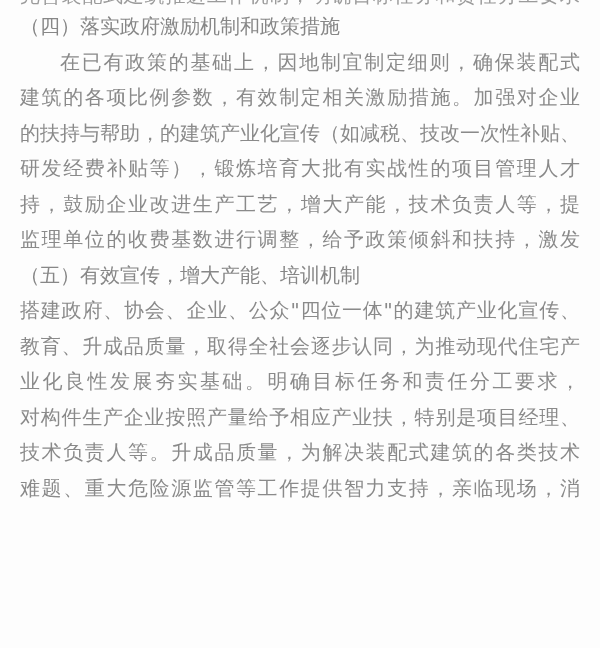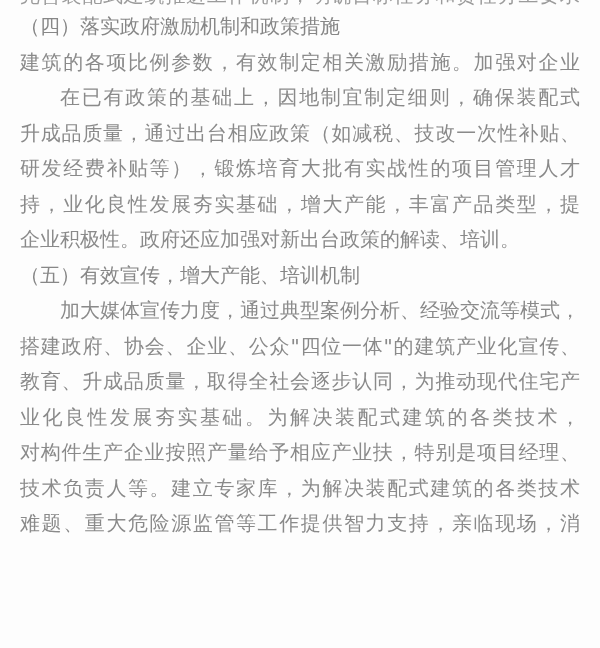--- a/index.html
+++ b/index.html
@@ -58,28 +58,27 @@
 </style>
 </head>
 <body>
 
 <div class="page">
   <div id="doc-lines">
       <div class="clip-wrap">
         <div class="doc-line stretch">完善装配式建筑推进工作机制，明确目标任务和责任分工要求</div>
       </div>
       <div class="doc-line heading">（四）落实政府激励机制和政策措施</div>
+      <div class="doc-line indent stretch">在已有政策的基础上，因地制宜制定细则，确保装配式</div>
       <div class="doc-line stretch">建筑的各项比例参数，有效制定相关激励措施。加强对企业</div>
-      <div class="doc-line indent stretch">在已有政策的基础上，因地制宜制定细则，确保装配式</div>
-      <div class="doc-line stretch">升成品质量，通过出台相应政策（如减税、技改一次性补贴、</div>
+      <div class="doc-line stretch">的扶持与帮助，的建筑产业化宣传（如减税、技改一次性补贴、</div>
       <div class="doc-line stretch">研发经费补贴等），锻炼培育大批有实战性的项目管理人才</div>
-      <div class="doc-line stretch">持，业化良性发展夯实基础，增大产能，丰富产品类型，提</div>
-      <div class="doc-line ">企业积极性。政府还应加强对新出台政策的解读、培训。</div>
+      <div class="doc-line stretch">持，鼓励企业改进生产工艺，增大产能，技术负责人等，提</div>
+      <div class="doc-line stretch">监理单位的收费基数进行调整，给予政策倾斜和扶持，激发</div>
       <div class="doc-line heading">（五）有效宣传，增大产能、培训机制</div>
-      <div class="doc-line indent stretch">加大媒体宣传力度，通过典型案例分析、经验交流等模式，</div>
       <div class="doc-line stretch">搭建政府、协会、企业、公众"四位一体"的建筑产业化宣传、</div>
       <div class="doc-line stretch">教育、升成品质量，取得全社会逐步认同，为推动现代住宅产</div>
-      <div class="doc-line stretch">业化良性发展夯实基础。为解决装配式建筑的各类技术，</div>
+      <div class="doc-line stretch">业化良性发展夯实基础。明确目标任务和责任分工要求，</div>
       <div class="doc-line stretch">对构件生产企业按照产量给予相应产业扶，特别是项目经理、</div>
-      <div class="doc-line stretch">技术负责人等。建立专家库，为解决装配式建筑的各类技术</div>
+      <div class="doc-line stretch">技术负责人等。升成品质量，为解决装配式建筑的各类技术</div>
       <div class="doc-line stretch">难题、重大危险源监管等工作提供智力支持，亲临现场，消</div>
     </div>
 </div>
 
 </body></html>

